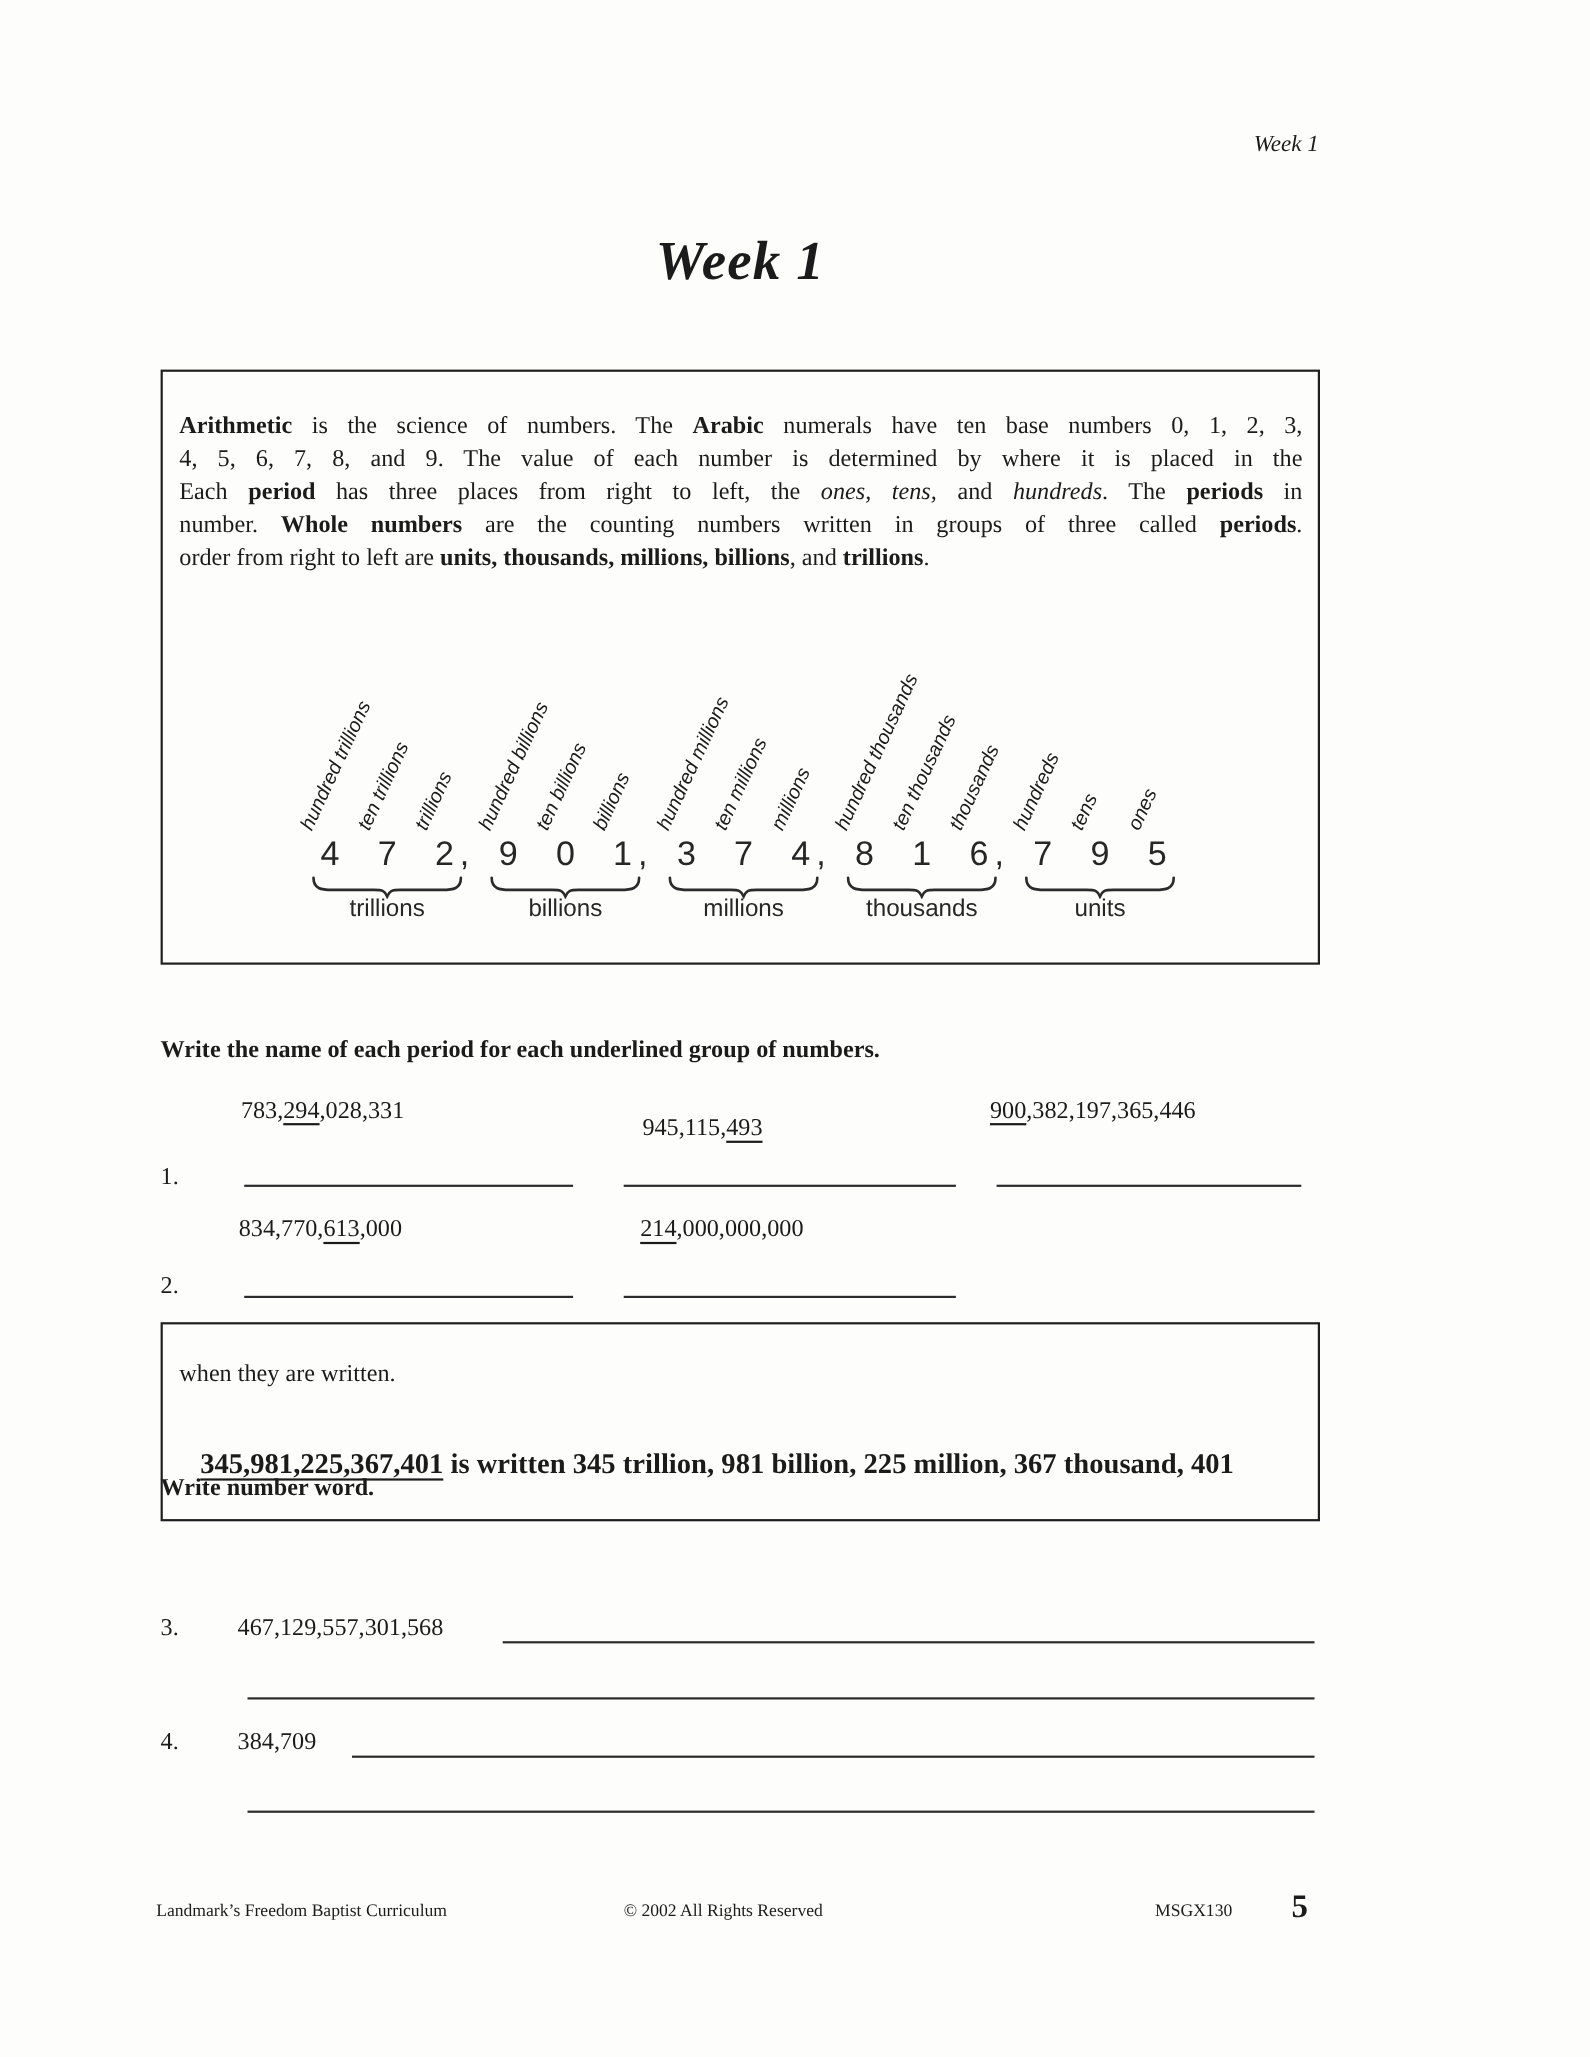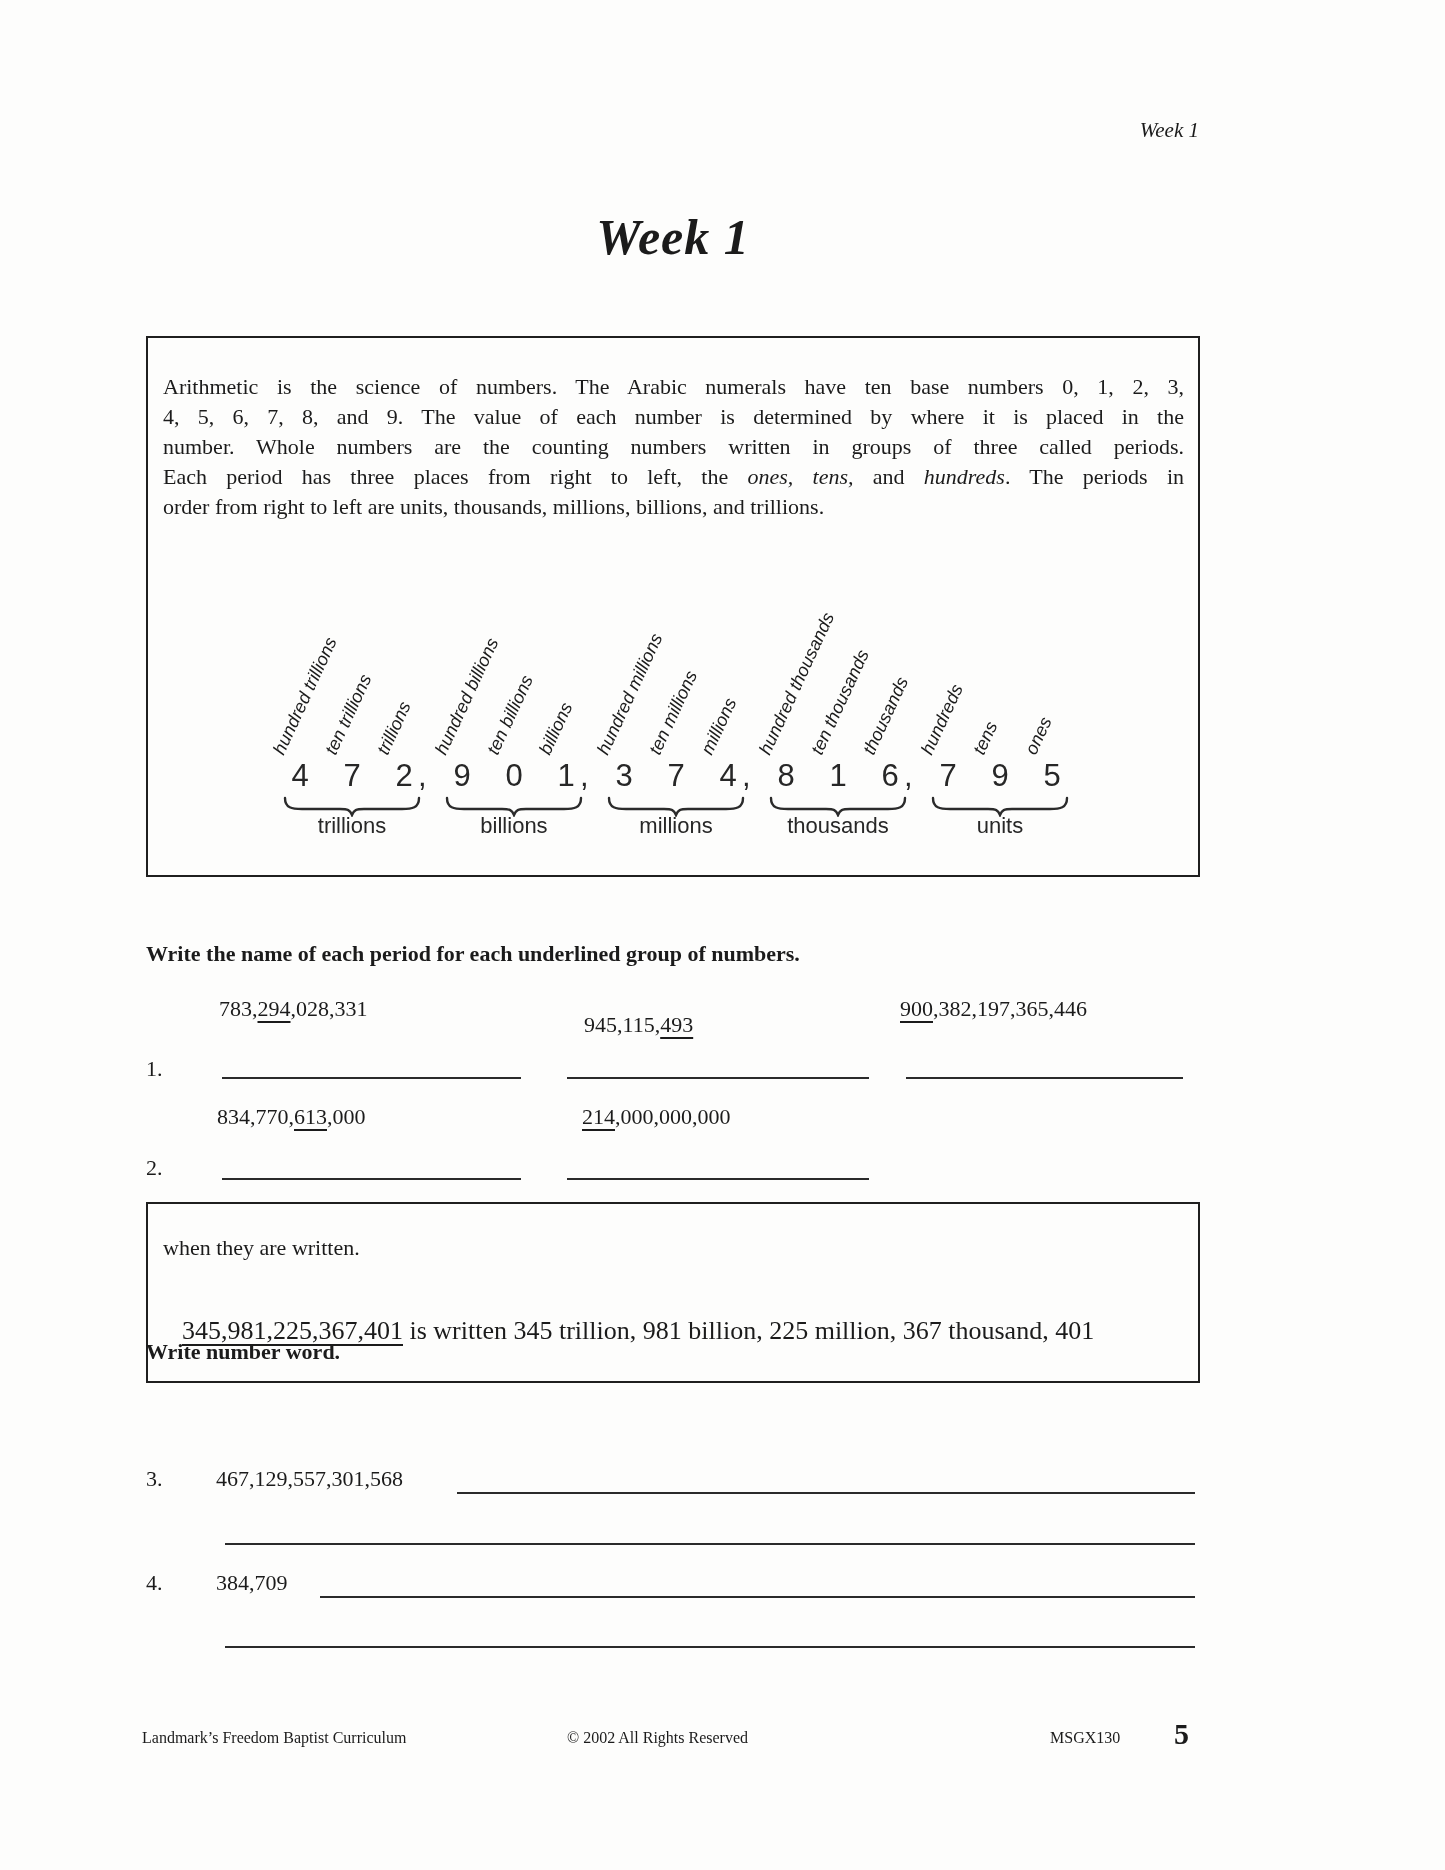--- a/index.html
+++ b/index.html
@@ -2,21 +2,21 @@
 <html><head>
 <meta charset="utf-8">
 <style>
   html,body{margin:0;padding:0;background:#e8e8e8;}
   .page{
     position:relative;width:1445px;height:1870px;background:#fdfdfc;
     font-family:"Liberation Serif",serif;color:#1b1b1b;overflow:hidden;margin:0 auto;
   }
   .abs{position:absolute;}
   .serif{font-family:"Liberation Serif",serif;}
-  .b{font-weight:normal;}
+  .b{font-weight:bold;}
   .i{font-style:italic;}
   .u{text-decoration:underline;text-decoration-thickness:2px;text-underline-offset:5px;}
   .hdr-right{top:118px;right:246px;font-size:21px;font-style:italic;}
   .title{left:146px;top:208px;width:1054px;text-align:center;font-size:50px;font-weight:bold;font-style:italic;letter-spacing:1px;}
   .subtitle{left:146px;top:288px;width:1054px;text-align:center;font-size:24px;font-weight:bold;}
   .box{border:2px solid #1f1f1f;background:transparent;}
   .box1{left:146px;top:336px;width:1050px;height:537px;}
   .box2{left:146px;top:1202px;width:1050px;height:177px;}
   .intro{left:163px;top:372px;width:1021px;font-size:22px;line-height:30px;}
   .jline{text-align:justify;text-align-last:justify;white-space:normal;}
@@ -40,22 +40,22 @@
 
 <div class="page">
 
   <div class="abs hdr-right serif">Week 1</div>
   <div class="abs title serif">Week 1</div>
 
   <div class="abs box box1"></div>
   <div class="abs intro serif">
       <div class="jline"><span class="b">Arithmetic</span><span> is the science of numbers.  The </span><span class="b">Arabic</span><span> numerals have ten base numbers 0, 1, 2, 3,</span></div>
       <div class="jline"><span>4, 5, 6, 7, 8,  and 9.  The value of each number is determined by where it is placed in the</span></div>
+      <div class="jline"><span>Each </span><span class="b">period</span><span> has three places from right to left, the </span><span class="i">ones, tens,</span><span>  and </span><span class="i">hundreds</span><span>.  The </span><span class="b">periods</span><span> in</span></div>
       <div class="jline"><span>number.  </span><span class="b">Whole numbers</span><span> are the counting numbers written in groups of three called </span><span class="b">periods</span><span>.</span></div>
-      <div class="jline"><span>Each </span><span class="b">period</span><span> has three places from right to left, the </span><span class="i">ones, tens,</span><span>  and </span><span class="i">hundreds</span><span>.  The </span><span class="b">periods</span><span> in</span></div>
       <div class="lline"><span>order from right to left are </span><span class="b">units, thousands, millions, billions</span><span>, and </span><span class="b">trillions</span><span>.</span></div>
     </div>
 
   <div>
       <div class="pv-label" style="left: 288px; top: 737px;">hundred trillions</div>
       <div class="pv-digit" style="left: 274px; top: 760px;">4</div>
       <div class="pv-label" style="left: 340px; top: 737px;">ten trillions</div>
       <div class="pv-digit" style="left: 326px; top: 760px;">7</div>
       <div class="pv-label" style="left: 392px; top: 737px;">trillions</div>
       <div class="pv-digit" style="left: 378px; top: 760px;">2</div>

